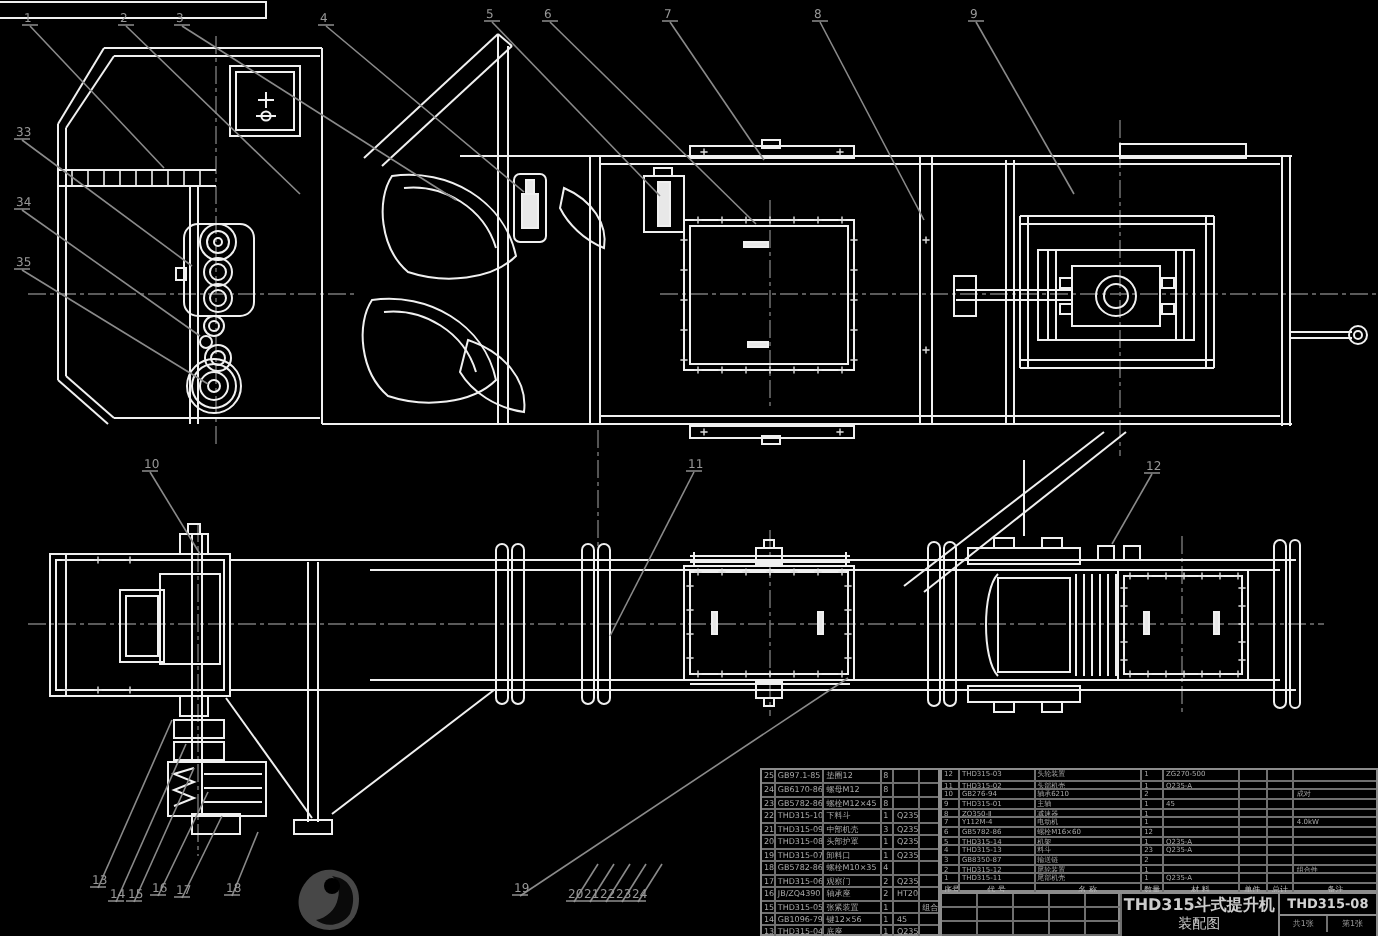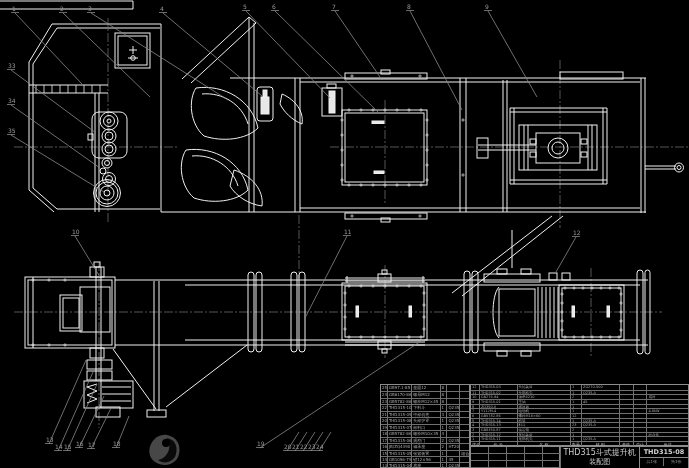--- a/index.html
+++ b/index.html
@@ -13,21 +13,21 @@
   .bom-cell{box-sizing:border-box;border-right:1px solid #707070;color:#a9a9a9;
             overflow:hidden;white-space:nowrap;padding:0 1px;}
   .bom-cell:last-child{border-right:none;}
   .bom-head .bom-cell{color:#bdbdbd;text-align:center;}
   
   .tb{position:absolute;left:470px;top:446px;width:219px;height:30px;border:1px solid #8c8c8c;
       box-sizing:border-box;display:flex;background:#000;}
   .tb-sig{width:90px;border-right:1px solid #8c8c8c;position:relative;}
   .tb-sig .cell{position:absolute;border-right:1px solid #6f6f6f;border-bottom:1px solid #6f6f6f;box-sizing:border-box;}
   .tb-title{width:80px;border-right:1px solid #8c8c8c;text-align:center;color:#cccccc;}
-  .tb-title .t1{font-size:8px;line-height:11px;font-weight:normal;white-space:nowrap;}
+  .tb-title .t1{font-size:8px;line-height:11px;font-weight:bold;white-space:nowrap;}
   .tb-title .t2{font-size:7px;line-height:9px;}
   .tb-no{width:49px;color:#d2d2d2;text-align:center;}
   .tb-no .n1{font-size:6.5px;line-height:10px;font-weight:bold;border-bottom:1px solid #8c8c8c;white-space:nowrap;}
   .tb-no .n2{display:flex;font-size:4px;color:#9a9a9a;}
   .tb-no .n2 span{flex:1;border-right:1px solid #6f6f6f;line-height:8px;overflow:hidden;}
   .tb-no .n2 span:last-child{border-right:none;}
 </style>
 </head>
 <body>
 

